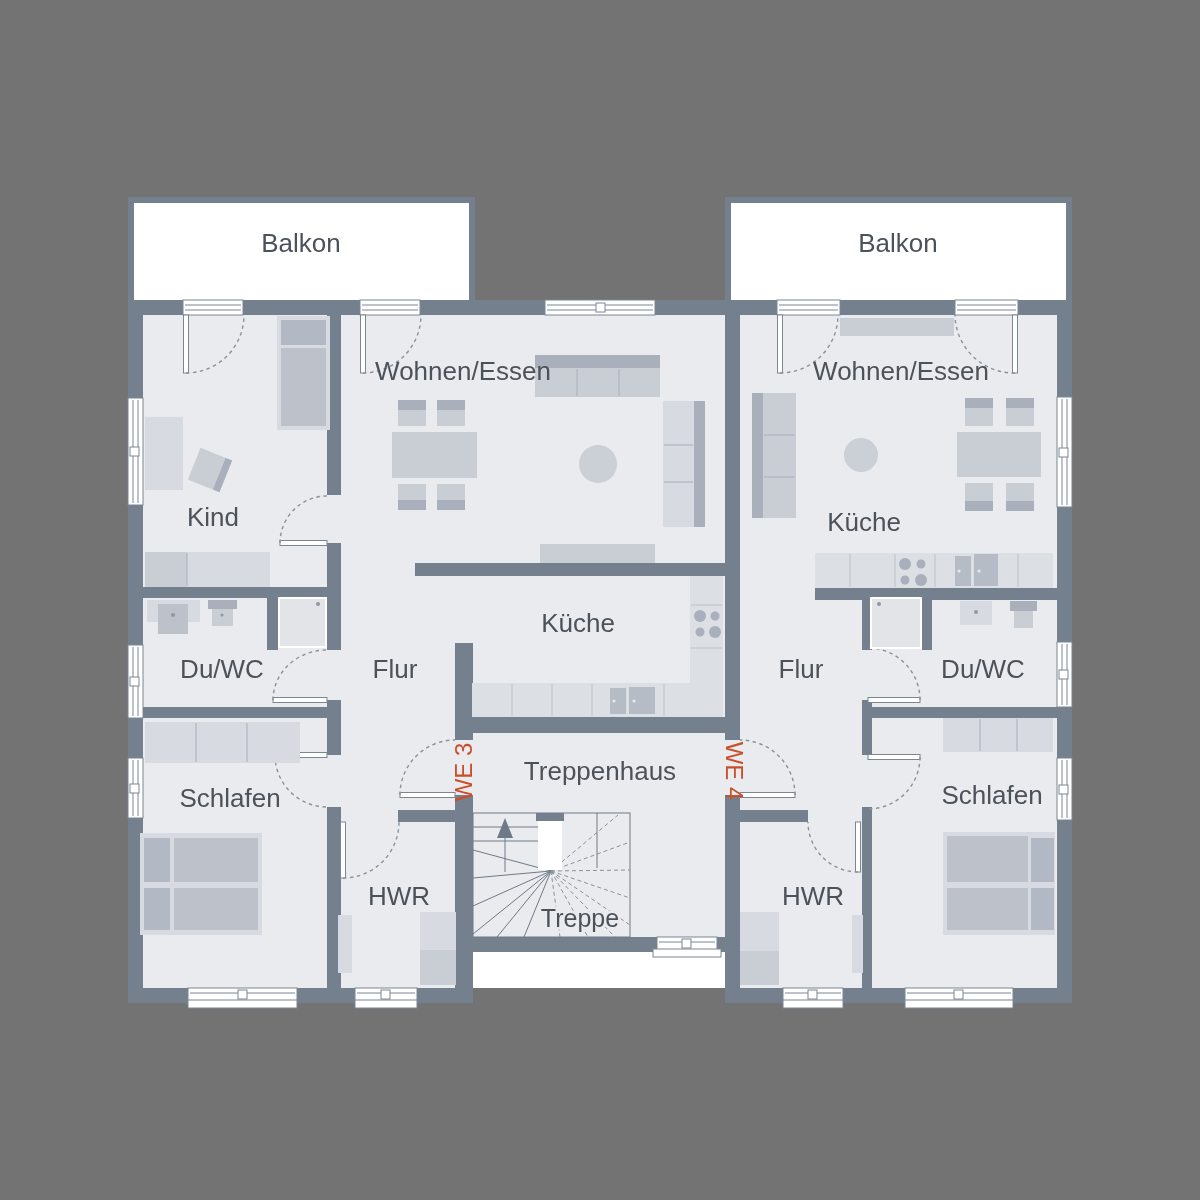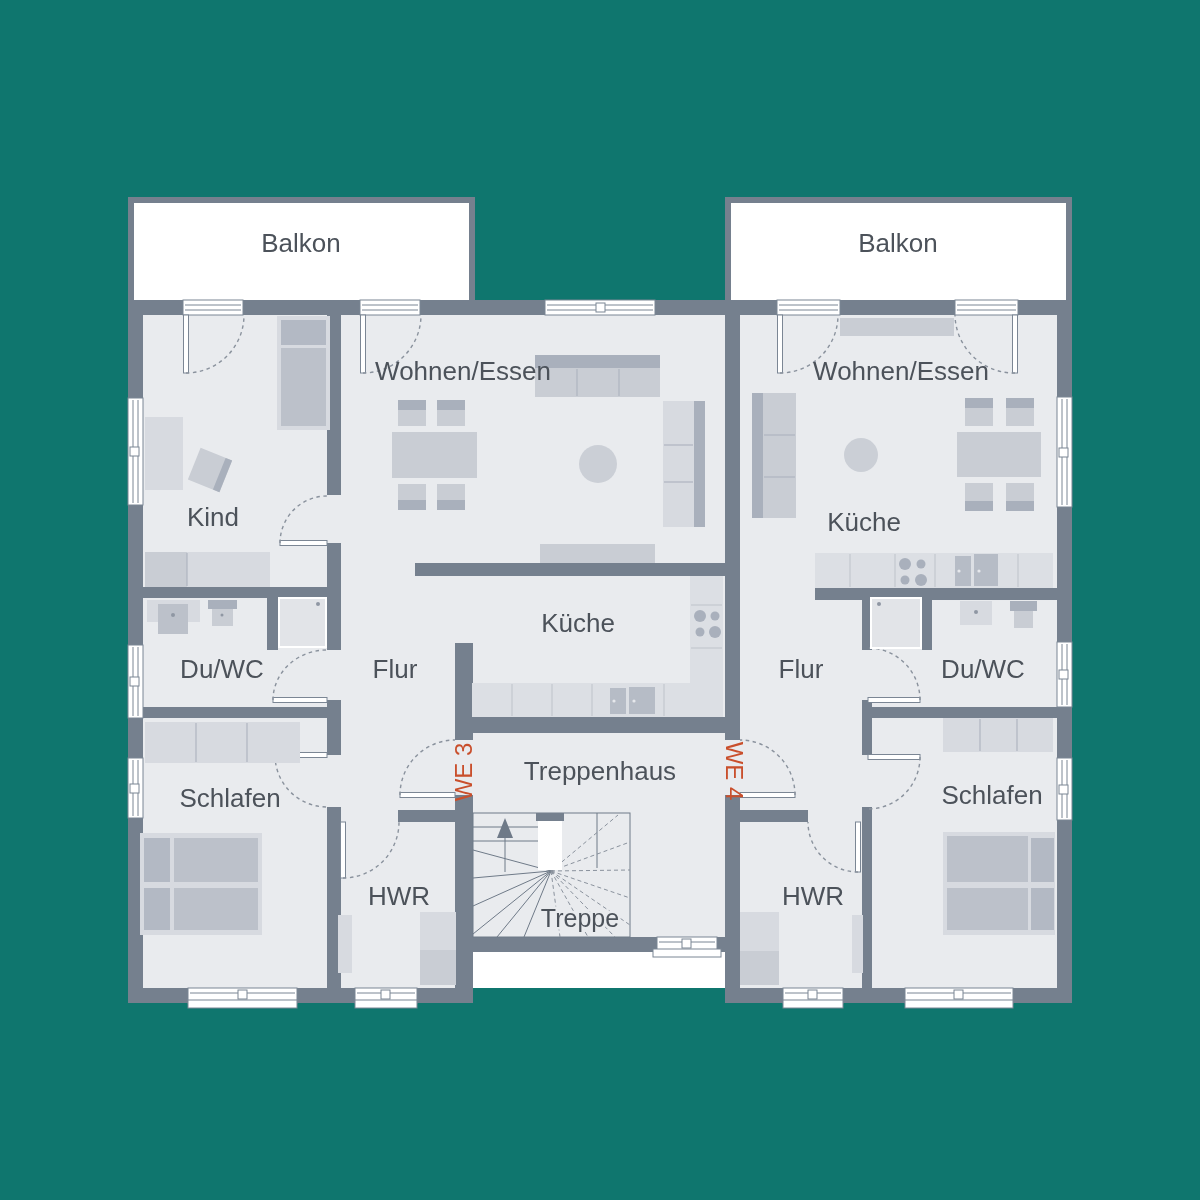--- a/index.html
+++ b/index.html
@@ -1,16 +1,16 @@
 <!DOCTYPE html>
 <html><head>
 <meta charset="utf-8">
 <style>
   html,body{margin:0;padding:0;background:#ffffff;}
-  .page{width:1200px;height:1200px;position:relative;background:#0f766e;}
+  .page{width:1200px;height:1200px;position:relative;background:#737373;}
   svg{display:block;}
   .wall{fill:#75808E;}
   .floor{fill:#E9EBEE;}
   .balc{fill:#FFFFFF;}
   .notch{fill:#FFFFFF;}
   .opening{fill:#E9EBEE;}
   .win{fill:#FFFFFF;stroke:#7B8694;stroke-width:1;}
   .winbox{fill:#FFFFFF;stroke:#7B8694;stroke-width:1;}
   .winline{stroke:#7B8694;stroke-width:1;}
   .leaf{fill:#FFFFFF;stroke:#7B8694;stroke-width:1;}

